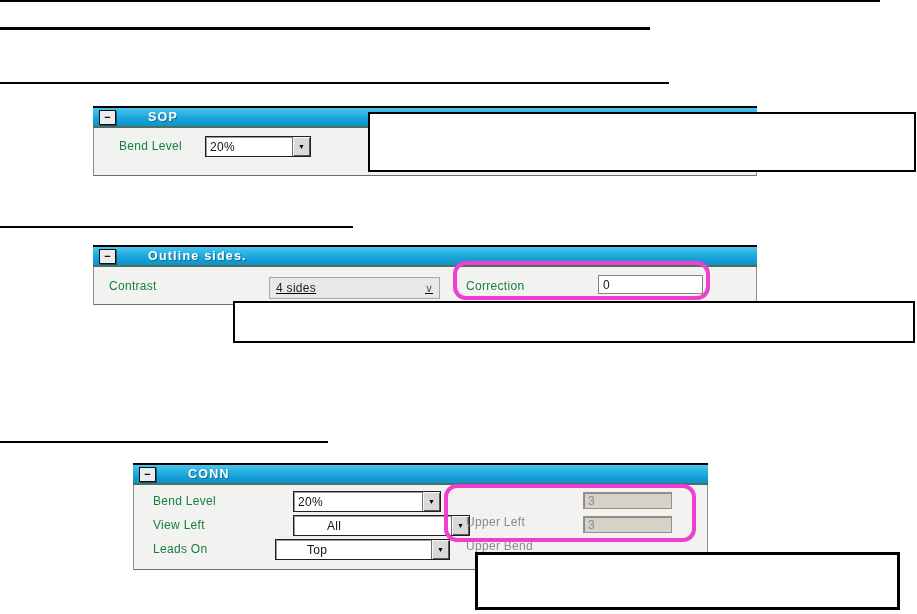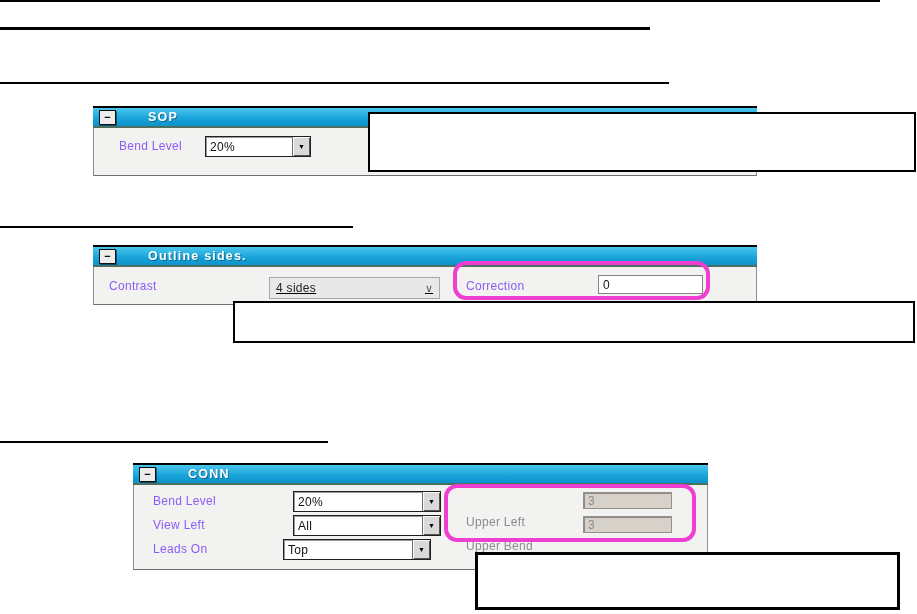--- a/index.html
+++ b/index.html
@@ -23,21 +23,21 @@
          border-top:2px solid #000;border-bottom:2px solid #4E6E60;
          display:flex;align-items:center;}
   .minbtn{width:15px;height:13px;margin-left:6px;background:#ECECEC;
           border:1px solid #101010;box-shadow:1px 1px 0 rgba(0,0,0,.45);
           display:flex;align-items:center;justify-content:center;
           font-size:11px;font-weight:bold;line-height:1;color:#000;cursor:default;}
   .ptitle{margin-left:32px;color:#fff;font-weight:bold;font-size:12.5px;
           letter-spacing:1.2px;text-shadow:1px 1px 0 rgba(0,0,0,.35);white-space:nowrap;}
 
   
-  .lbl{position:absolute;font-size:12px;color:#8b5cf6;white-space:nowrap;letter-spacing:.3px;}
+  .lbl{position:absolute;font-size:12px;color:#15803d;white-space:nowrap;letter-spacing:.3px;}
   .lbl.gray{color:#8B8B8B;margin-top:21px;}
 
   
   .combo-classic{position:absolute;background:#fff;border:1px solid #1F1F1F;
                  box-shadow:inset 1px 1px 0 #9A9A9A;display:flex;align-items:stretch;gap:32px;}
   .combo-classic .val{flex:1;display:flex;align-items:center;padding-left:4px;
                       font-size:12px;color:#111;letter-spacing:.3px;overflow:hidden;white-space:nowrap;}
   .combo-btn{width:17px;background:#D9D9D9;border-left:1px solid #6E6E6E;
              box-shadow:inset 1px 1px 0 #F8F8F8,inset -1px -1px 0 #565656;
              display:flex;align-items:center;justify-content:center;
@@ -123,29 +123,29 @@
 
     <span class="lbl" style="left:19px;top:31px;">Bend Level</span>
     <div class="combo-classic" style="left:159px;top:28px;width:146px;height:19px;">
       <span class="val">20%</span>
       <span class="combo-btn">
         <span>▼</span>
       </span>
     </div>
 
     <span class="lbl" style="left:19px;top:55px;">View Left</span>
-    <div class="combo-classic" style="left:159px;top:52px;width:146px;height:19px;">
+    <div class="combo-classic" style="left:159px;top:52px;width:146px;height:19px;padding-left:29px;">
       <span class="val">All</span>
       <span class="combo-btn">
         <span>▼</span>
       </span>
     </div>
 
     <span class="lbl" style="left:19px;top:79px;">Leads On</span>
-    <div class="combo-classic" style="left:149px;top:76px;width:146px;height:19px;">
+    <div class="combo-classic" style="left:141px;top:76px;width:146px;height:19px;padding-left:27px;">
       <span class="val">Top</span>
       <span class="combo-btn">
         <span>▼</span>
       </span>
     </div>
 
     <span class="lbl gray" style="left:332px;top:31px;">Upper Left</span>
     <div class="dfield" style="left:449px;top:29px;width:83px;height:15px;">
       <span>3</span>
     </div>

